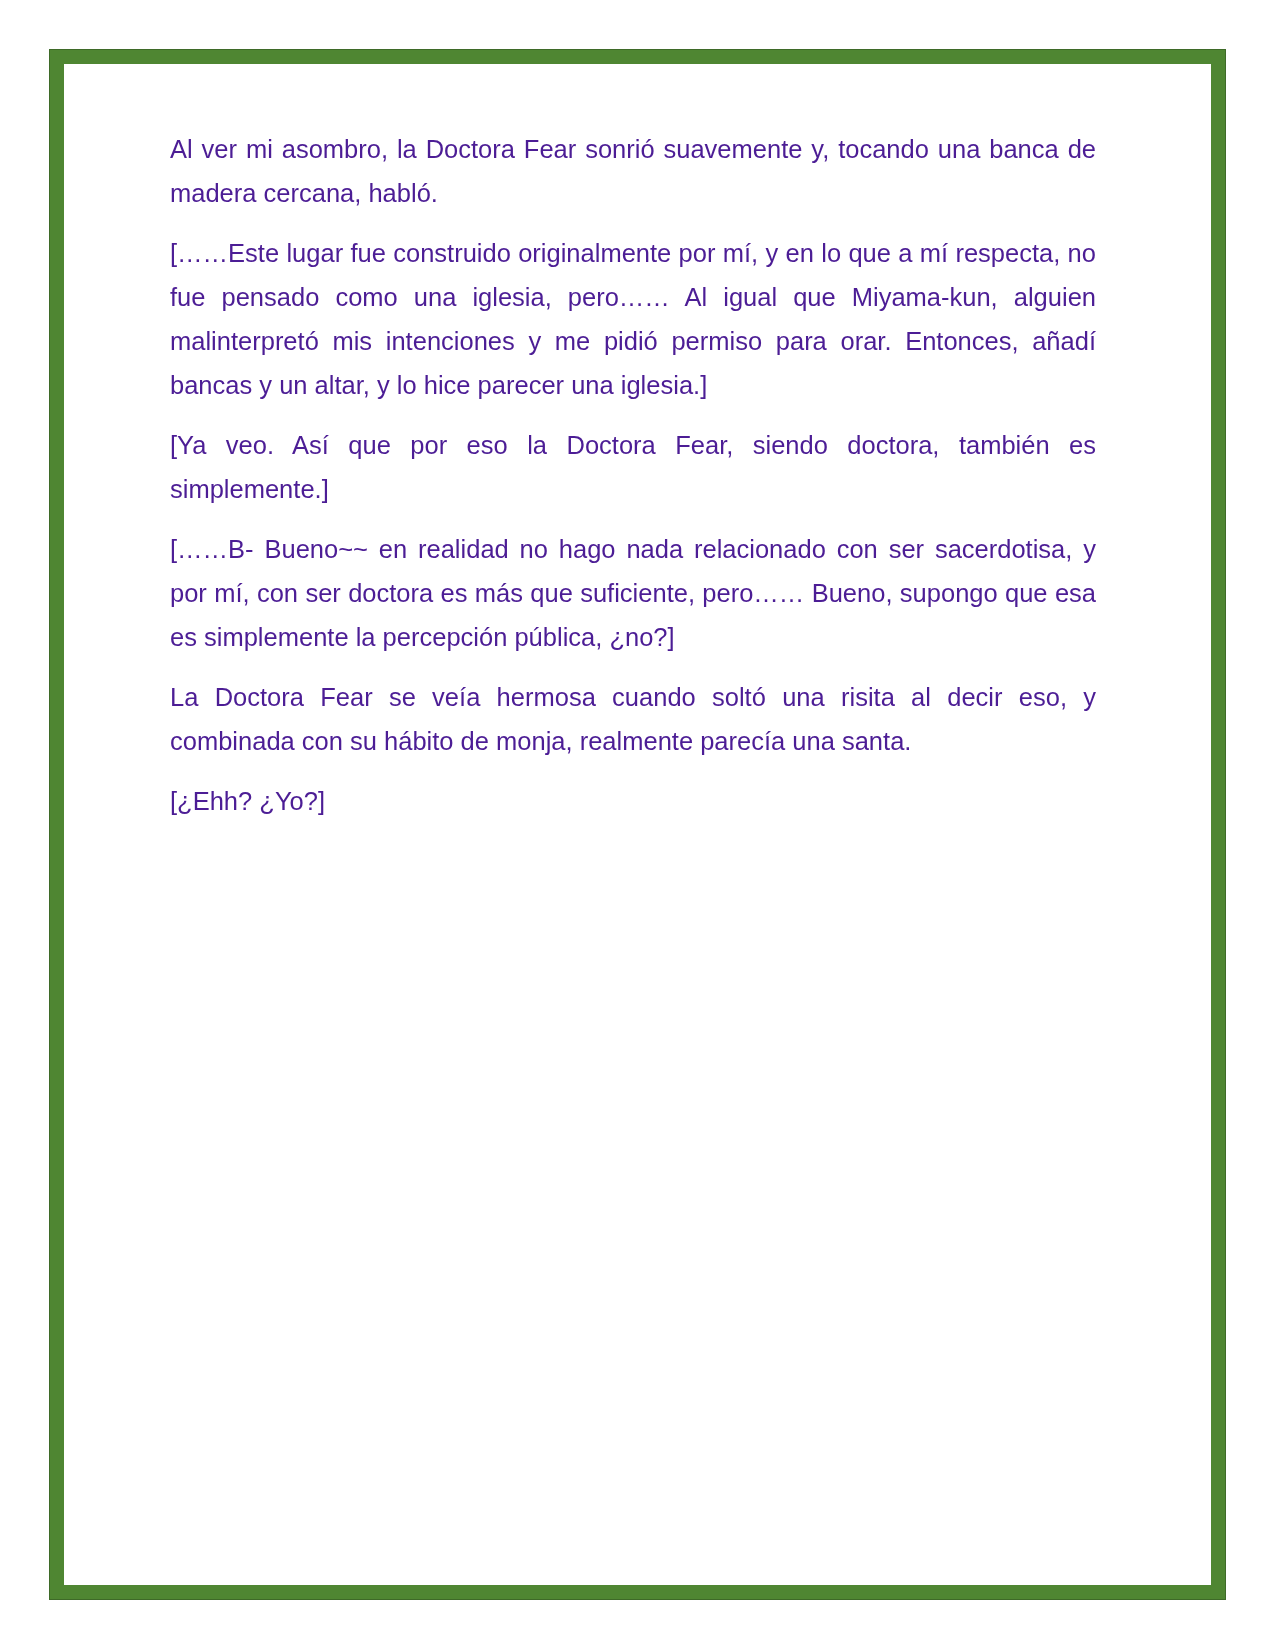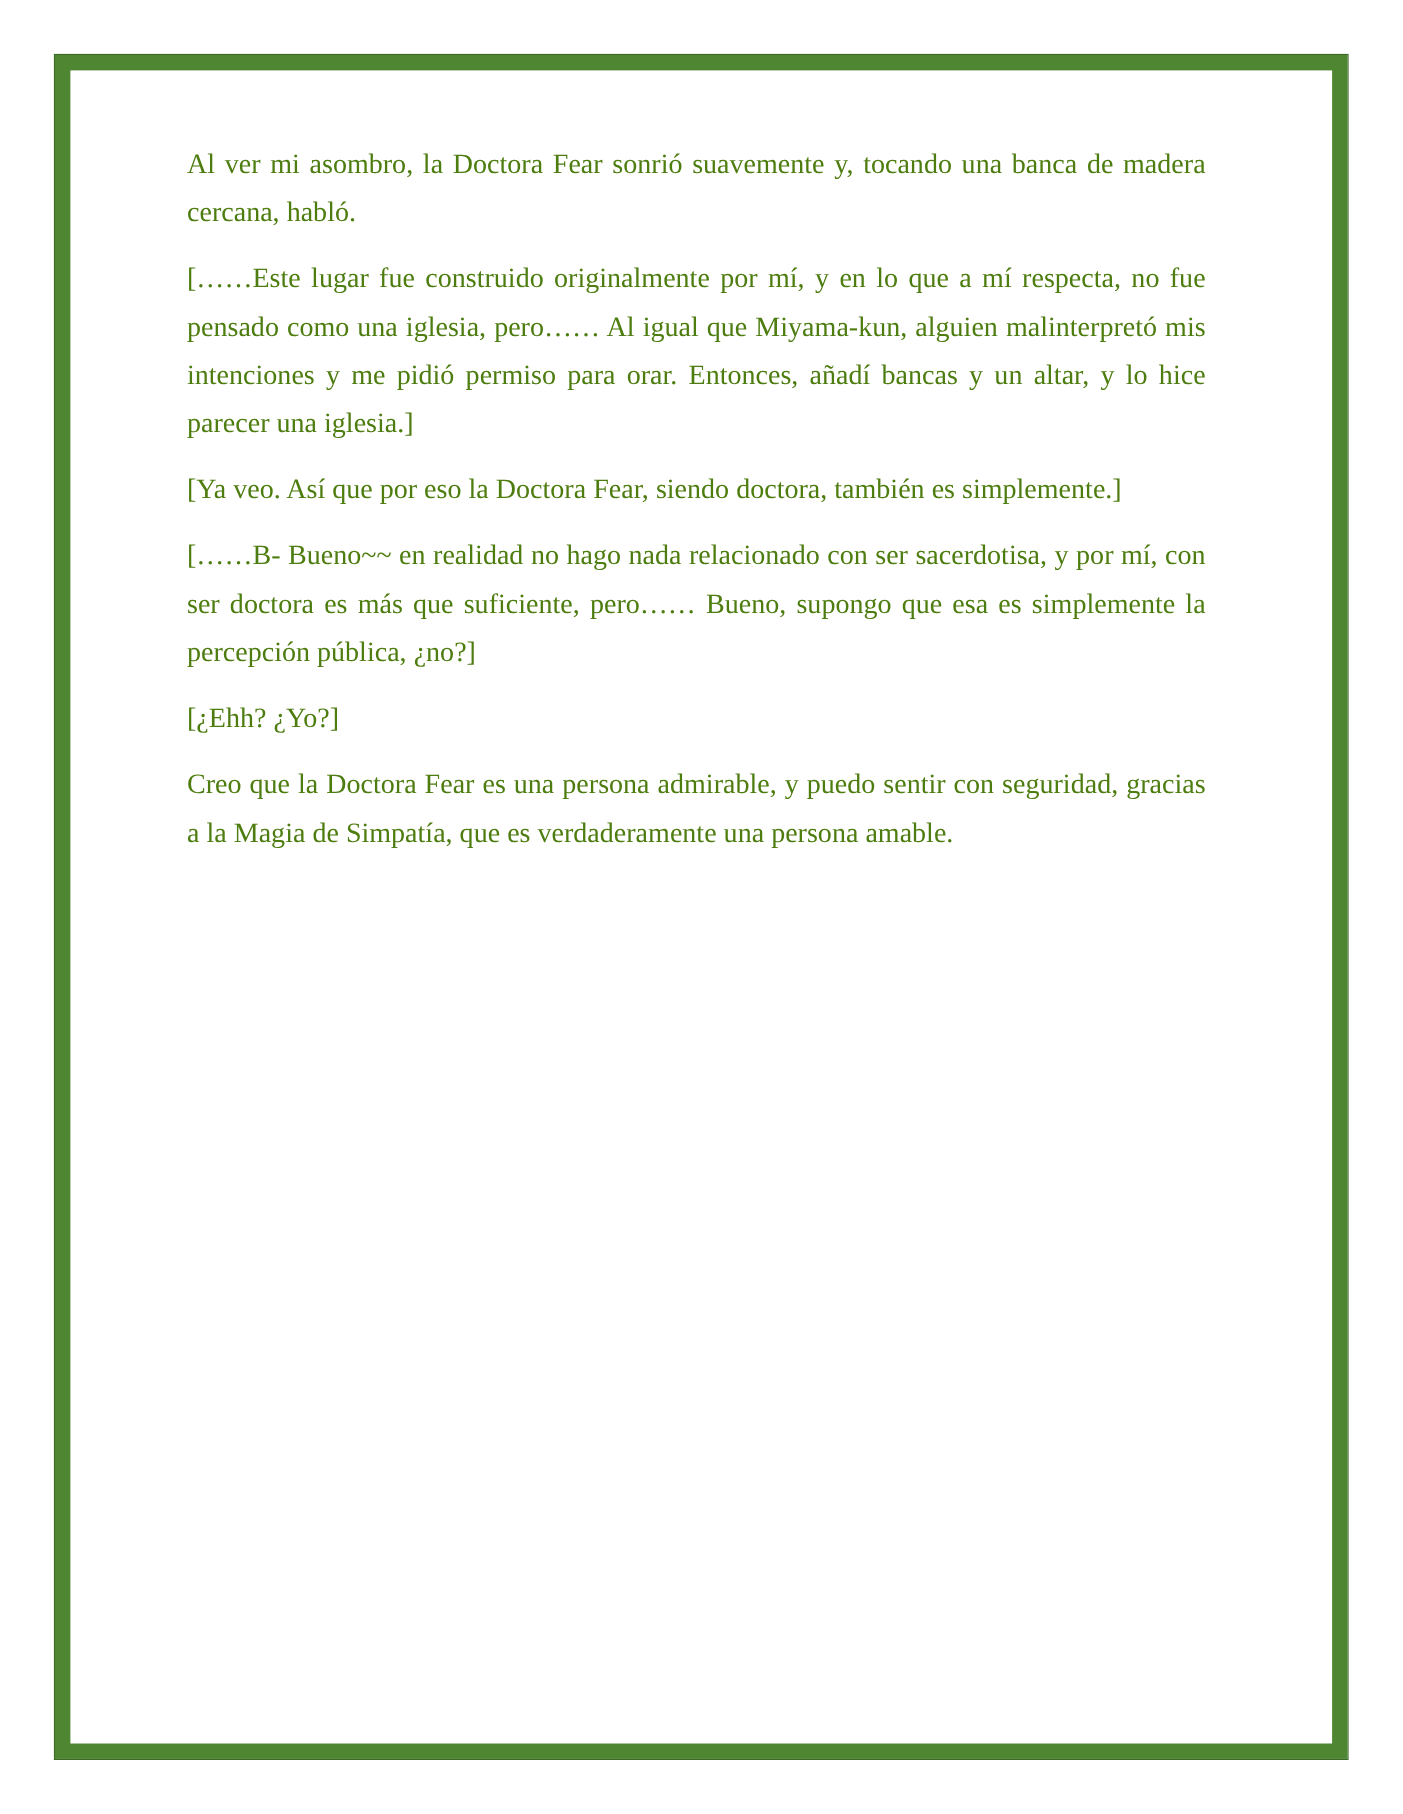--- a/index.html
+++ b/index.html
@@ -26,30 +26,30 @@
   .doc-content {
     position: absolute;
     left: 170px;
     top: 127px;
     width: 926px;
   }
   .doc-content p {
     margin: 0 0 16px 0;
     font-size: 25.5px;
     line-height: 44px;
-    color: #4d7c0f;
+    color: #4c1d95;
     text-align: justify;
-    font-family: Liberation Serif, serif;
+    font-family: Liberation Sans, sans-serif;
   }
 </style>
 </head>
 <body style="background: rgb(255, 255, 255);">
 
 <div class="page-frame" style="border-color: rgb(79, 134, 50); outline-color: rgb(62, 106, 40);"></div>
 
 <div class="doc-content">
   <p>Al ver mi asombro, la Doctora Fear sonrió suavemente y, tocando una banca de madera cercana, habló.</p>
   <p>[……Este lugar fue construido originalmente por mí, y en lo que a mí respecta, no fue pensado como una iglesia, pero…… Al igual que Miyama-kun, alguien malinterpretó mis intenciones y me pidió permiso para orar. Entonces, añadí bancas y un altar, y lo hice parecer una iglesia.]</p>
   <p>[Ya veo. Así que por eso la Doctora Fear, siendo doctora, también es simplemente.]</p>
   <p>[……B- Bueno~~ en realidad no hago nada relacionado con ser sacerdotisa, y por mí, con ser doctora es más que suficiente, pero…… Bueno, supongo que esa es simplemente la percepción pública, ¿no?]</p>
+  <p>La Doctora Fear se veía hermosa cuando soltó una risita al decir eso, y combinada con su hábito de monja, realmente parecía una santa.</p>
   <p>[¿Ehh? ¿Yo?]</p>
-  <p>Creo que la Doctora Fear es una persona admirable, y puedo sentir con seguridad, gracias a la Magia de Simpatía, que es verdaderamente una persona amable.</p>
 </div>
 
 </body></html>

